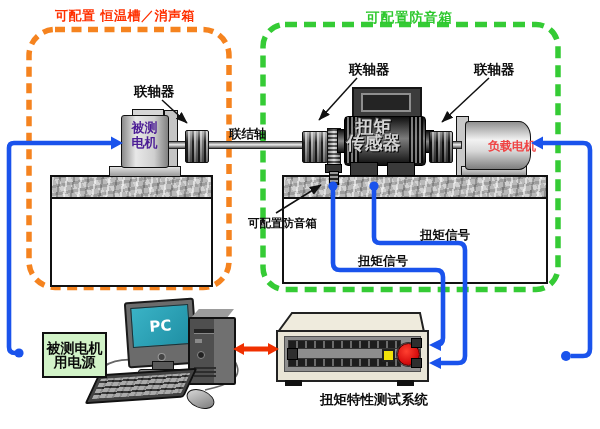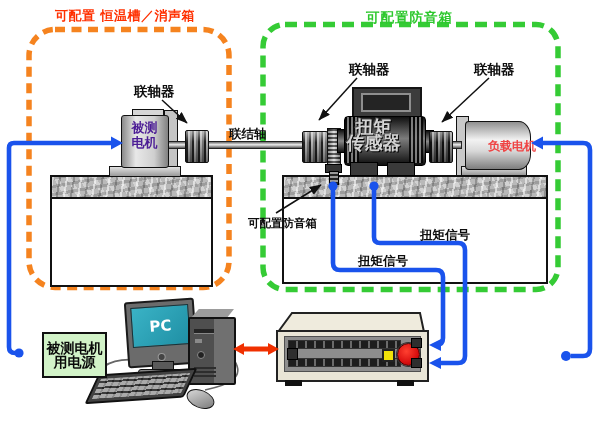--- a/index.html
+++ b/index.html
@@ -162,14 +162,15 @@
   <div class="lbl" style="left:55px;top:7px;font-size:13px;letter-spacing:.5px;color:#FF3000;">可配置 恒温槽／消声箱</div>
   <div class="lbl" style="left:366px;top:9px;font-size:13.5px;letter-spacing:1px;color:#2EC82E;">可配置防音箱</div>
 
   <div class="lbl" style="left:134px;top:83px;font-size:13.5px;">联轴器</div>
   <div class="lbl" style="left:349px;top:61px;font-size:13.5px;">联轴器</div>
   <div class="lbl" style="left:474px;top:61px;font-size:13.5px;">联轴器</div>
   <div class="lbl" style="left:229px;top:126px;font-size:12.5px;text-align:center;">联结轴</div>
   <div class="lbl" style="left:248px;top:216px;font-size:11.5px;">可配置防音箱</div>
   <div class="lbl" style="left:420px;top:227px;font-size:12.5px;">扭矩信号</div>
   <div class="lbl" style="left:358px;top:253px;font-size:12.5px;">扭矩信号</div>
+  <div class="lbl" style="left:320px;top:391px;font-size:13.5px;">扭矩特性测试系统</div>
 
 </div>
 
 </body></html>

